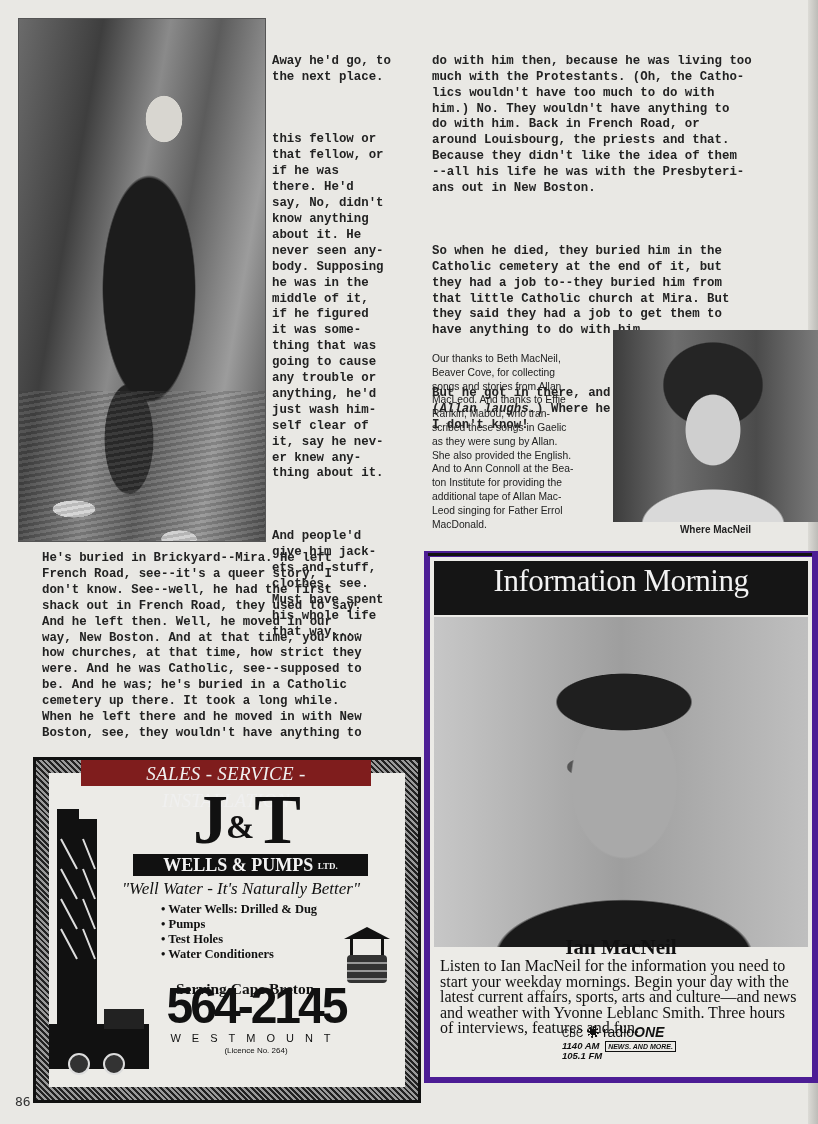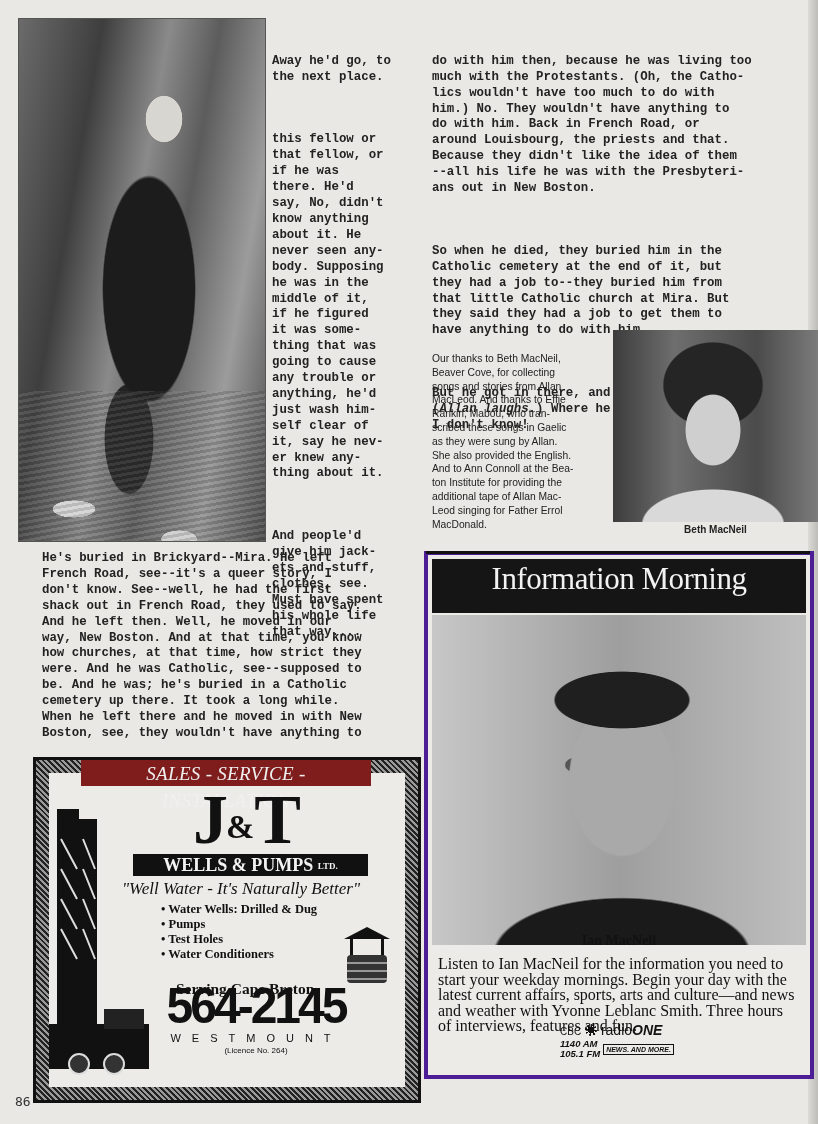--- a/index.html
+++ b/index.html
@@ -129,21 +129,21 @@
   .drill-rig {
     position: absolute; left: 0; top: 36px; width: 100px; height: 270px;
   }
   .wishing-well {
     position: absolute; left: 293px; top: 152px; width: 50px; height: 60px;
   }
 
   
   .ad-cbc {
     position: absolute; left: 424px; top: 551px; width: 382px; height: 520px;
-    border: 4px solid #4c1d95; background: #ecebe7;
+    border: 6px solid #4c1d95; background: #ecebe7;
   }
   .ad-cbc-topbar {
     position: absolute; left: -2px; top: -4px; width: 384px; height: 3px; background: #111;
   }
   .cbc-header {
     position: absolute; left: 4px; top: 4px; right: 4px; height: 54px; background: #151515;
   }
   .cbc-title {
     position: absolute; left: 0; right: 0; top: 2px; text-align: center;
     font-family: "Liberation Serif", serif; font-size: 31px; color: #f2f2f2; letter-spacing: -.5px;
@@ -158,36 +158,36 @@
       radial-gradient(ellipse 95px 40px at 190px 85px, #1f1f1f 0 70%, transparent 72%),
       radial-gradient(ellipse 80px 115px at 190px 165px, #a9a9a9 0 65%, transparent 67%),
       radial-gradient(ellipse 28px 18px at 145px 150px, #555 0 40%, transparent 45%),
       radial-gradient(ellipse 28px 18px at 225px 150px, #555 0 40%, transparent 45%),
       radial-gradient(ellipse 30px 8px at 190px 210px, #262626 0 70%, transparent 72%),
       radial-gradient(ellipse 180px 80px at 190px 340px, #1a1a1a 0 70%, transparent 72%),
       linear-gradient(90deg, #c7c7c7, #9e9e9e 50%, #bfbfbf);
   }
   .ian-name {
     position: absolute; left: 0; right: 0; top: 378px; text-align: center;
-    font-family: "Liberation Serif", serif; font-weight: bold; font-size: 14px; color: #111;
+    font-family: "Liberation Serif", serif; font-weight: bold; font-size: 21px; color: #111;
   }
   .ian-desc {
     position: absolute; left: 10px; right: 10px; top: 401px; text-align: left;
     font-family: "Liberation Serif", serif; font-size: 16px; line-height: 15.5px; color: #111;
   }
   .cbc-logo {
     position: absolute; left: 132px; top: 467px; width: 130px;
     font-family: "Liberation Sans", sans-serif; color: #111;
   }
   .cbc-logo .row1 { font-size: 14px; white-space: nowrap; }
   .cbc-logo .cbc-small { font-size: 10px; }
   .cbc-logo .gem { display: inline-block; width: 12px; height: 12px; border-radius: 50%;
     background: radial-gradient(circle, #111 0 35%, transparent 36%), repeating-conic-gradient(#111 0 20deg, transparent 20deg 45deg); vertical-align: -1px; }
   .cbc-logo .one { font-weight: 900; font-style: italic; }
-  .cbc-logo .row2 { display: flex; align-items: center; gap: 3px; margin-top: 1px; }
+  .cbc-logo .row2 { display: flex; align-items: flex-start; gap: 3px; margin-top: 1px; }
   .cbc-logo .freqs { font-weight: 900; font-style: italic; font-size: 9.5px; line-height: 10px; }
   .cbc-logo .news { border: 1px solid #111; font-weight: 900; font-style: italic; font-size: 7px; padding: 1px 2px; white-space: nowrap; }
 
   .page-number {
     position: absolute; left: 15px; top: 1094px;
     font-family: "DejaVu Sans Mono", monospace; font-size: 13px; color: #333;
   }
 </style>
 </head>
 <body>
@@ -259,21 +259,21 @@
 scribed these songs in Gaelic
 as they were sung by Allan.
 She also provided the English.
 And to Ann Connoll at the Bea-
 ton Institute for providing the
 additional tape of Allan Mac-
 Leod singing for Father Errol
 MacDonald.</div>
 
 <div class="photo-beth"></div>
-<div class="beth-caption">Beth MacNeil</div>
+<div class="beth-caption">Where MacNeil</div>
 
 <div class="col-bottom mono">He's buried in Brickyard--Mira. He left
 French Road, see--it's a queer story, I
 don't know. See--well, he had the first
 shack out in French Road, they used to say.
 And he left then. Well, he moved in our
 way, New Boston. And at that time, you know
 how churches, at that time, how strict they
 were. And he was Catholic, see--supposed to
 be. And he was; he's buried in a Catholic

